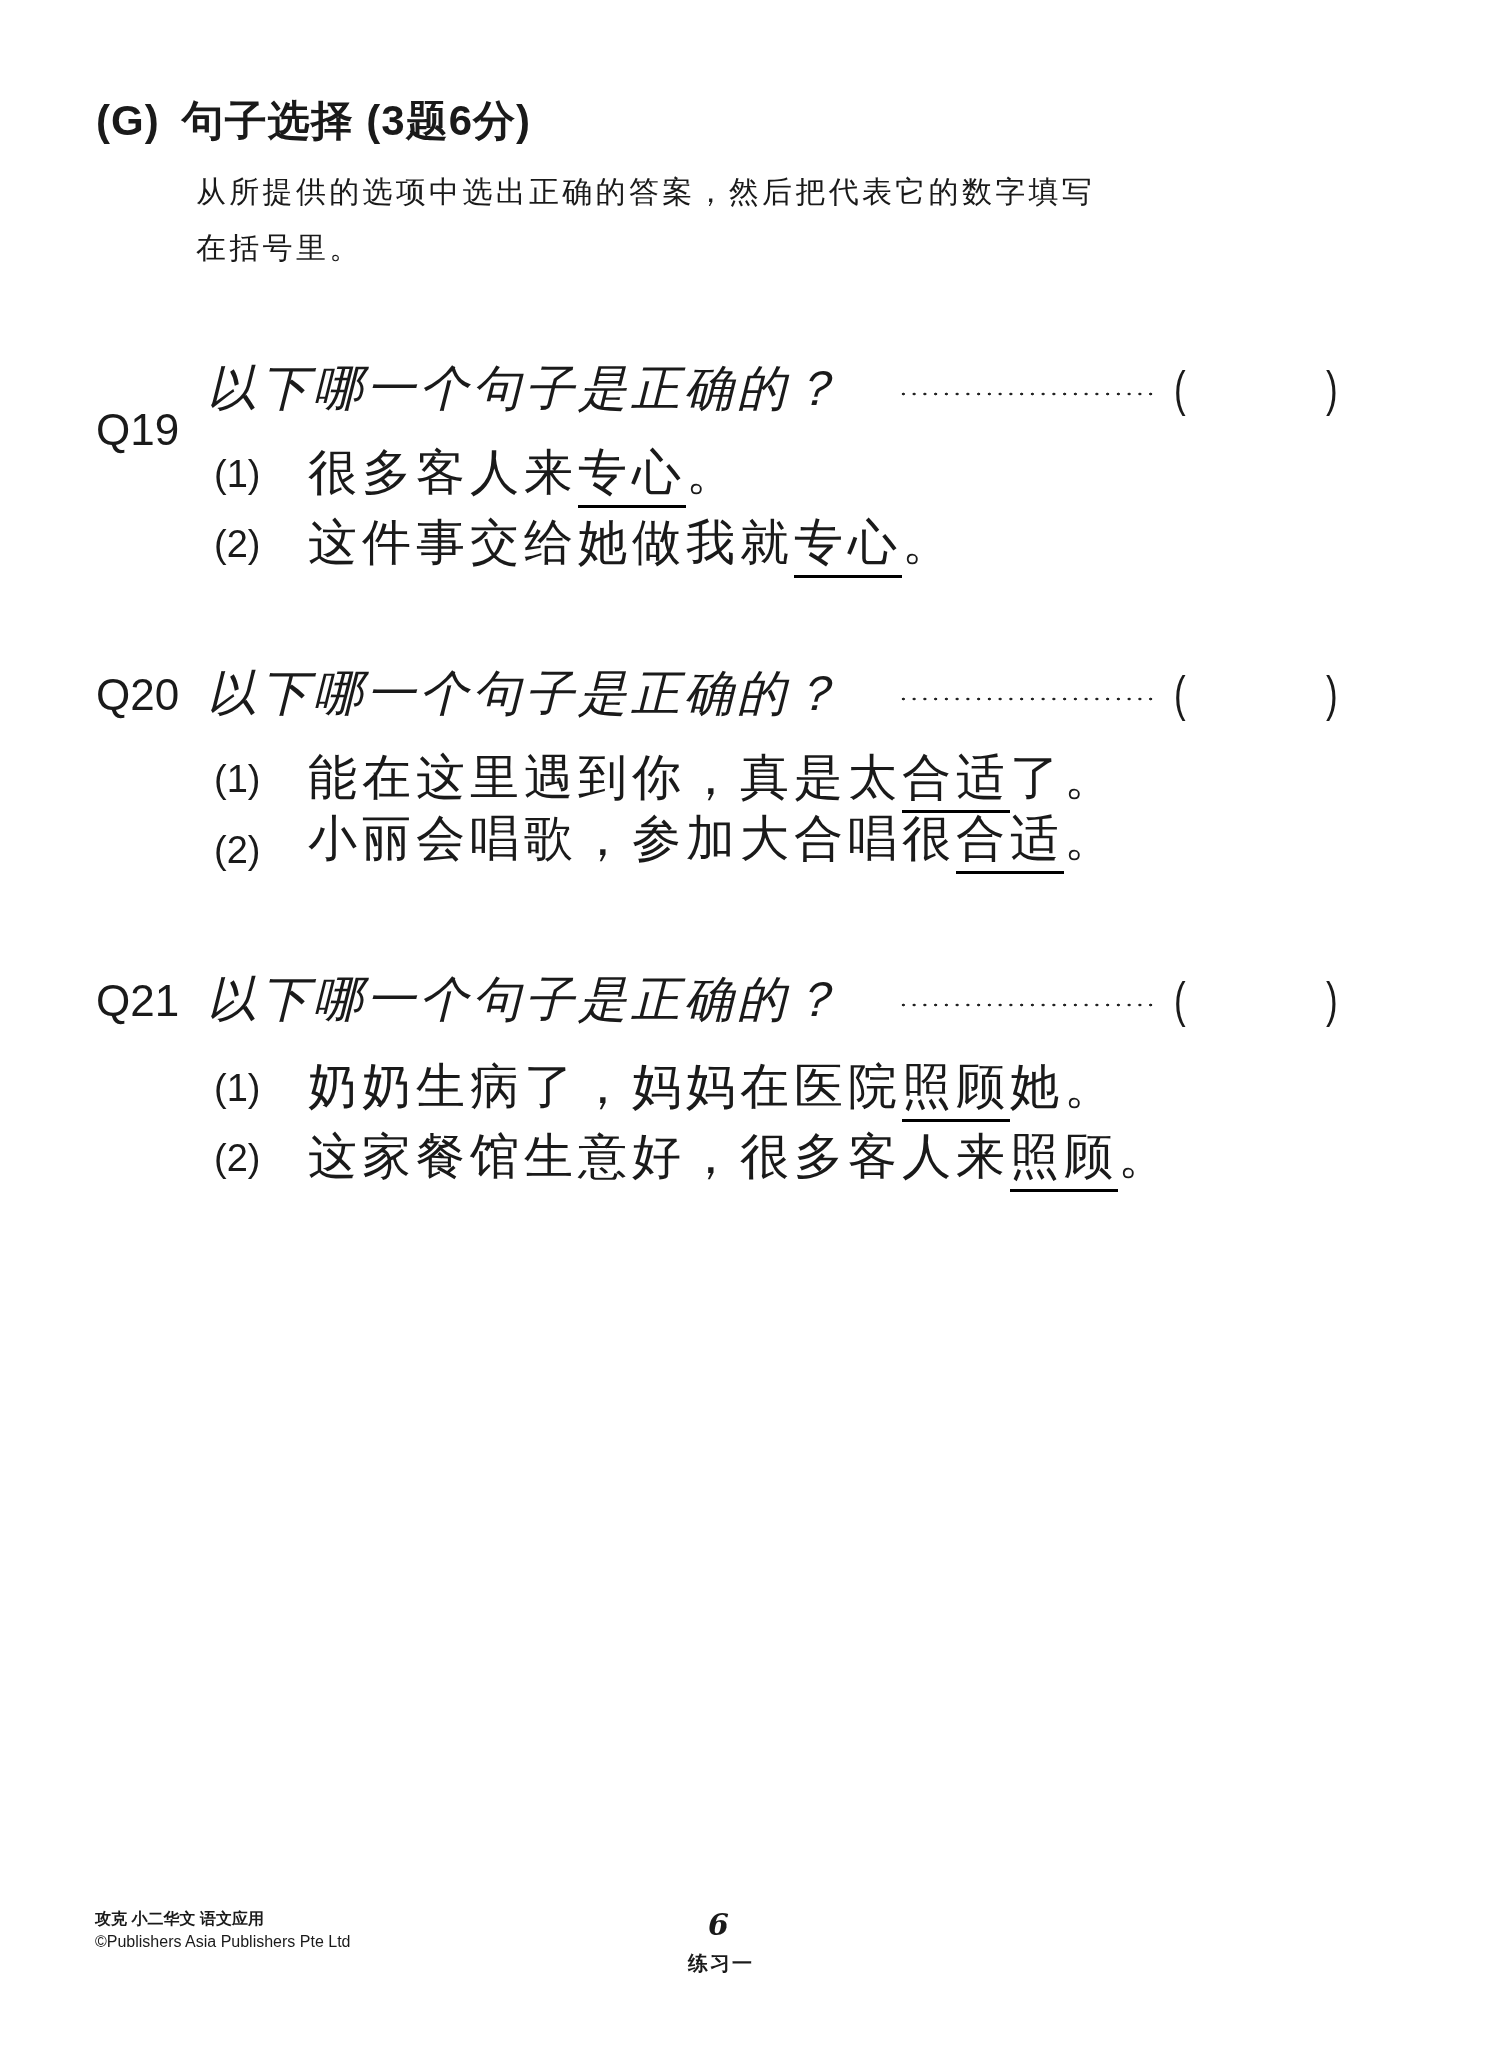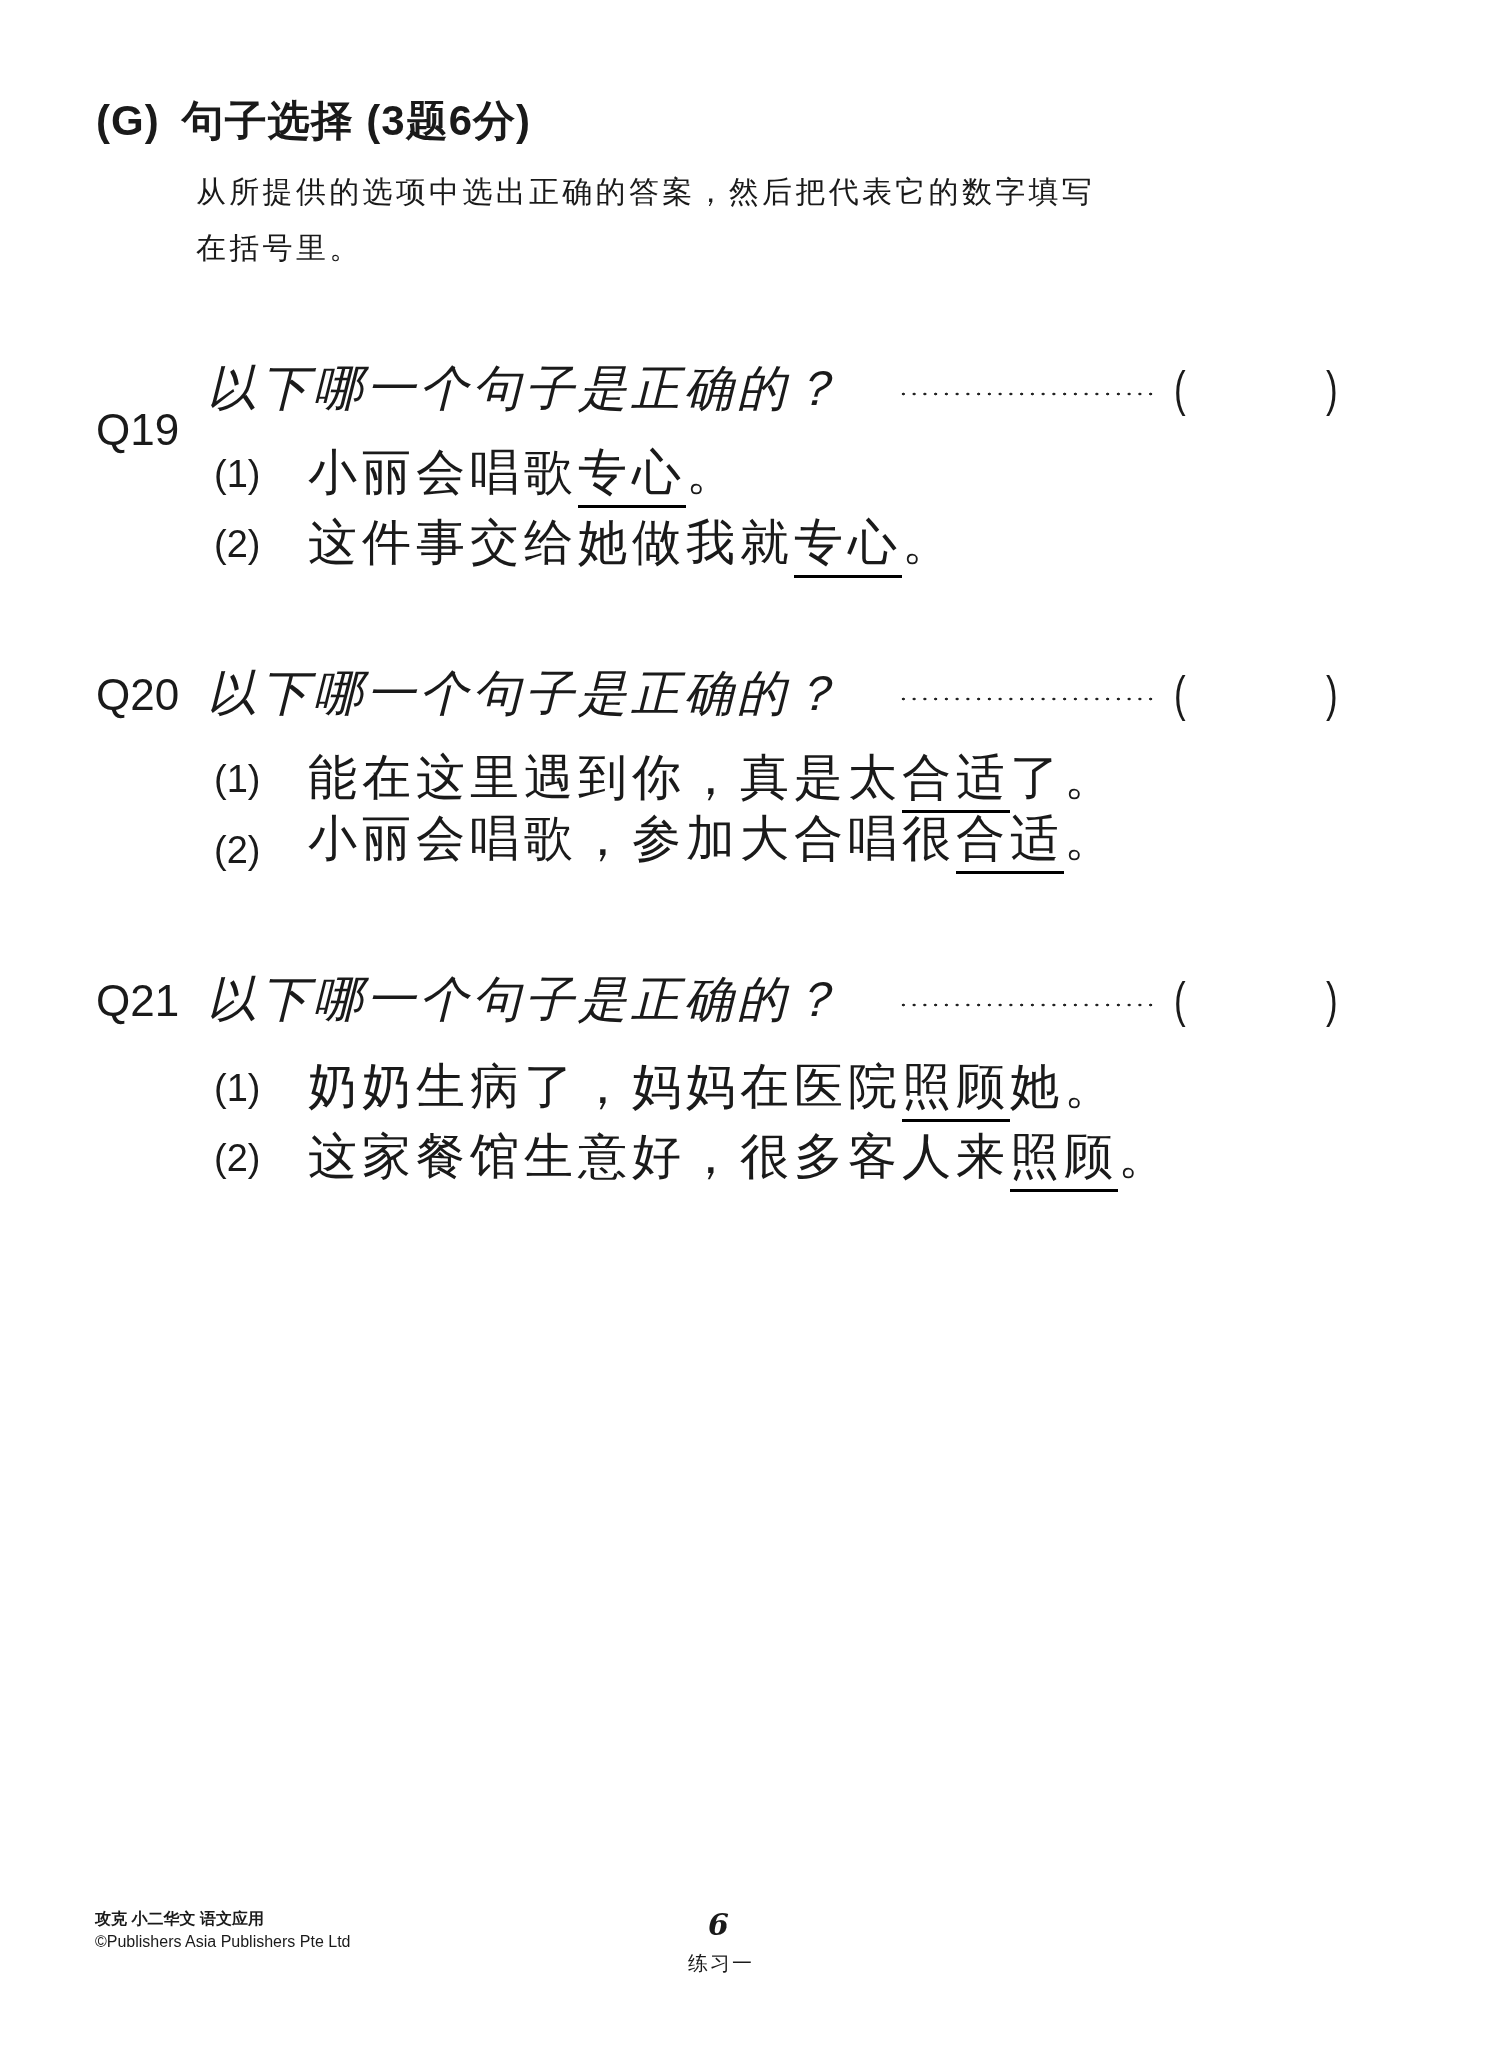--- a/index.html
+++ b/index.html
@@ -17,42 +17,42 @@
   .dots { left: 898px; width: 258px; height: 4px;
           background-image: radial-gradient(circle, #222 1.3px, transparent 1.6px);
           background-size: 10.75px 4px; background-repeat: repeat-x; }
   .paren { font-size: 50px; font-weight: 300; transform: scaleX(0.7); transform-origin: left center; }
   .opt-label { left: 214px; font-size: 38px; }
   .opt-text { left: 308px; font-size: 49px; letter-spacing: 5px; }
   .ul { border-bottom: 3px solid #000000; padding-bottom: 4px; text-align: right; }
 
   .footer-line { left: 95px; font-size: 16px; }
   .page-num { left: 708px; top: 1910px; font-size: 30px; font-weight: bold; font-style: italic; }
-  .page-label { left: 688px; top: 1953px; font-size: 20px; font-weight: normal; letter-spacing: 2px; text-align: center; }
+  .page-label { left: 688px; top: 1953px; font-size: 20px; font-weight: bold; letter-spacing: 2px; text-align: center; }
 </style>
 </head>
 <body>
 
 <div class="abs sans section-title">
   <span class="code">(G)</span><span>句子选择 (3题6分)</span>
 </div>
 <div class="abs sans instr" style="top:177px;">从所提供的选项中选出正确的答案，然后把代表它的数字填写</div>
 <div class="abs sans instr" style="top:233px;">在括号里。</div>
 
 <div>
   <div class="abs sans q-num" style="top:368px;margin-top:40px;">Q19</div>
   <div class="abs serif q-text" style="top:364px;">以下哪一个句子是正确的？</div>
   <div class="abs dots" style="top:392px;"></div>
   <div class="abs sans paren" style="left:1174px; top:364px;">(</div>
   <div class="abs" style="left:1200px; top:362px; width:120px; height:54px;"></div>
   <div class="abs sans paren" style="left:1326px; top:364px;">)</div>
 
   <div class="abs sans opt-label" style="top:455px;">(1)</div>
   <div class="abs serif opt-text" style="top:448px;">
-    <span>小丽会唱歌</span><span class="ul">专心</span><span>。</span>
+    <span>很多客人来</span><span class="ul">专心</span><span>。</span>
   </div>
   <div class="abs sans opt-label" style="top:525px;">(2)</div>
   <div class="abs serif opt-text" style="top:518px;">
     <span>这件事交给她做我就</span><span class="ul">专心</span><span>。</span>
   </div>
 </div>
 
 <div>
   <div class="abs sans q-num" style="top:673px;">Q20</div>
   <div class="abs serif q-text" style="top:669px;">以下哪一个句子是正确的？</div>

